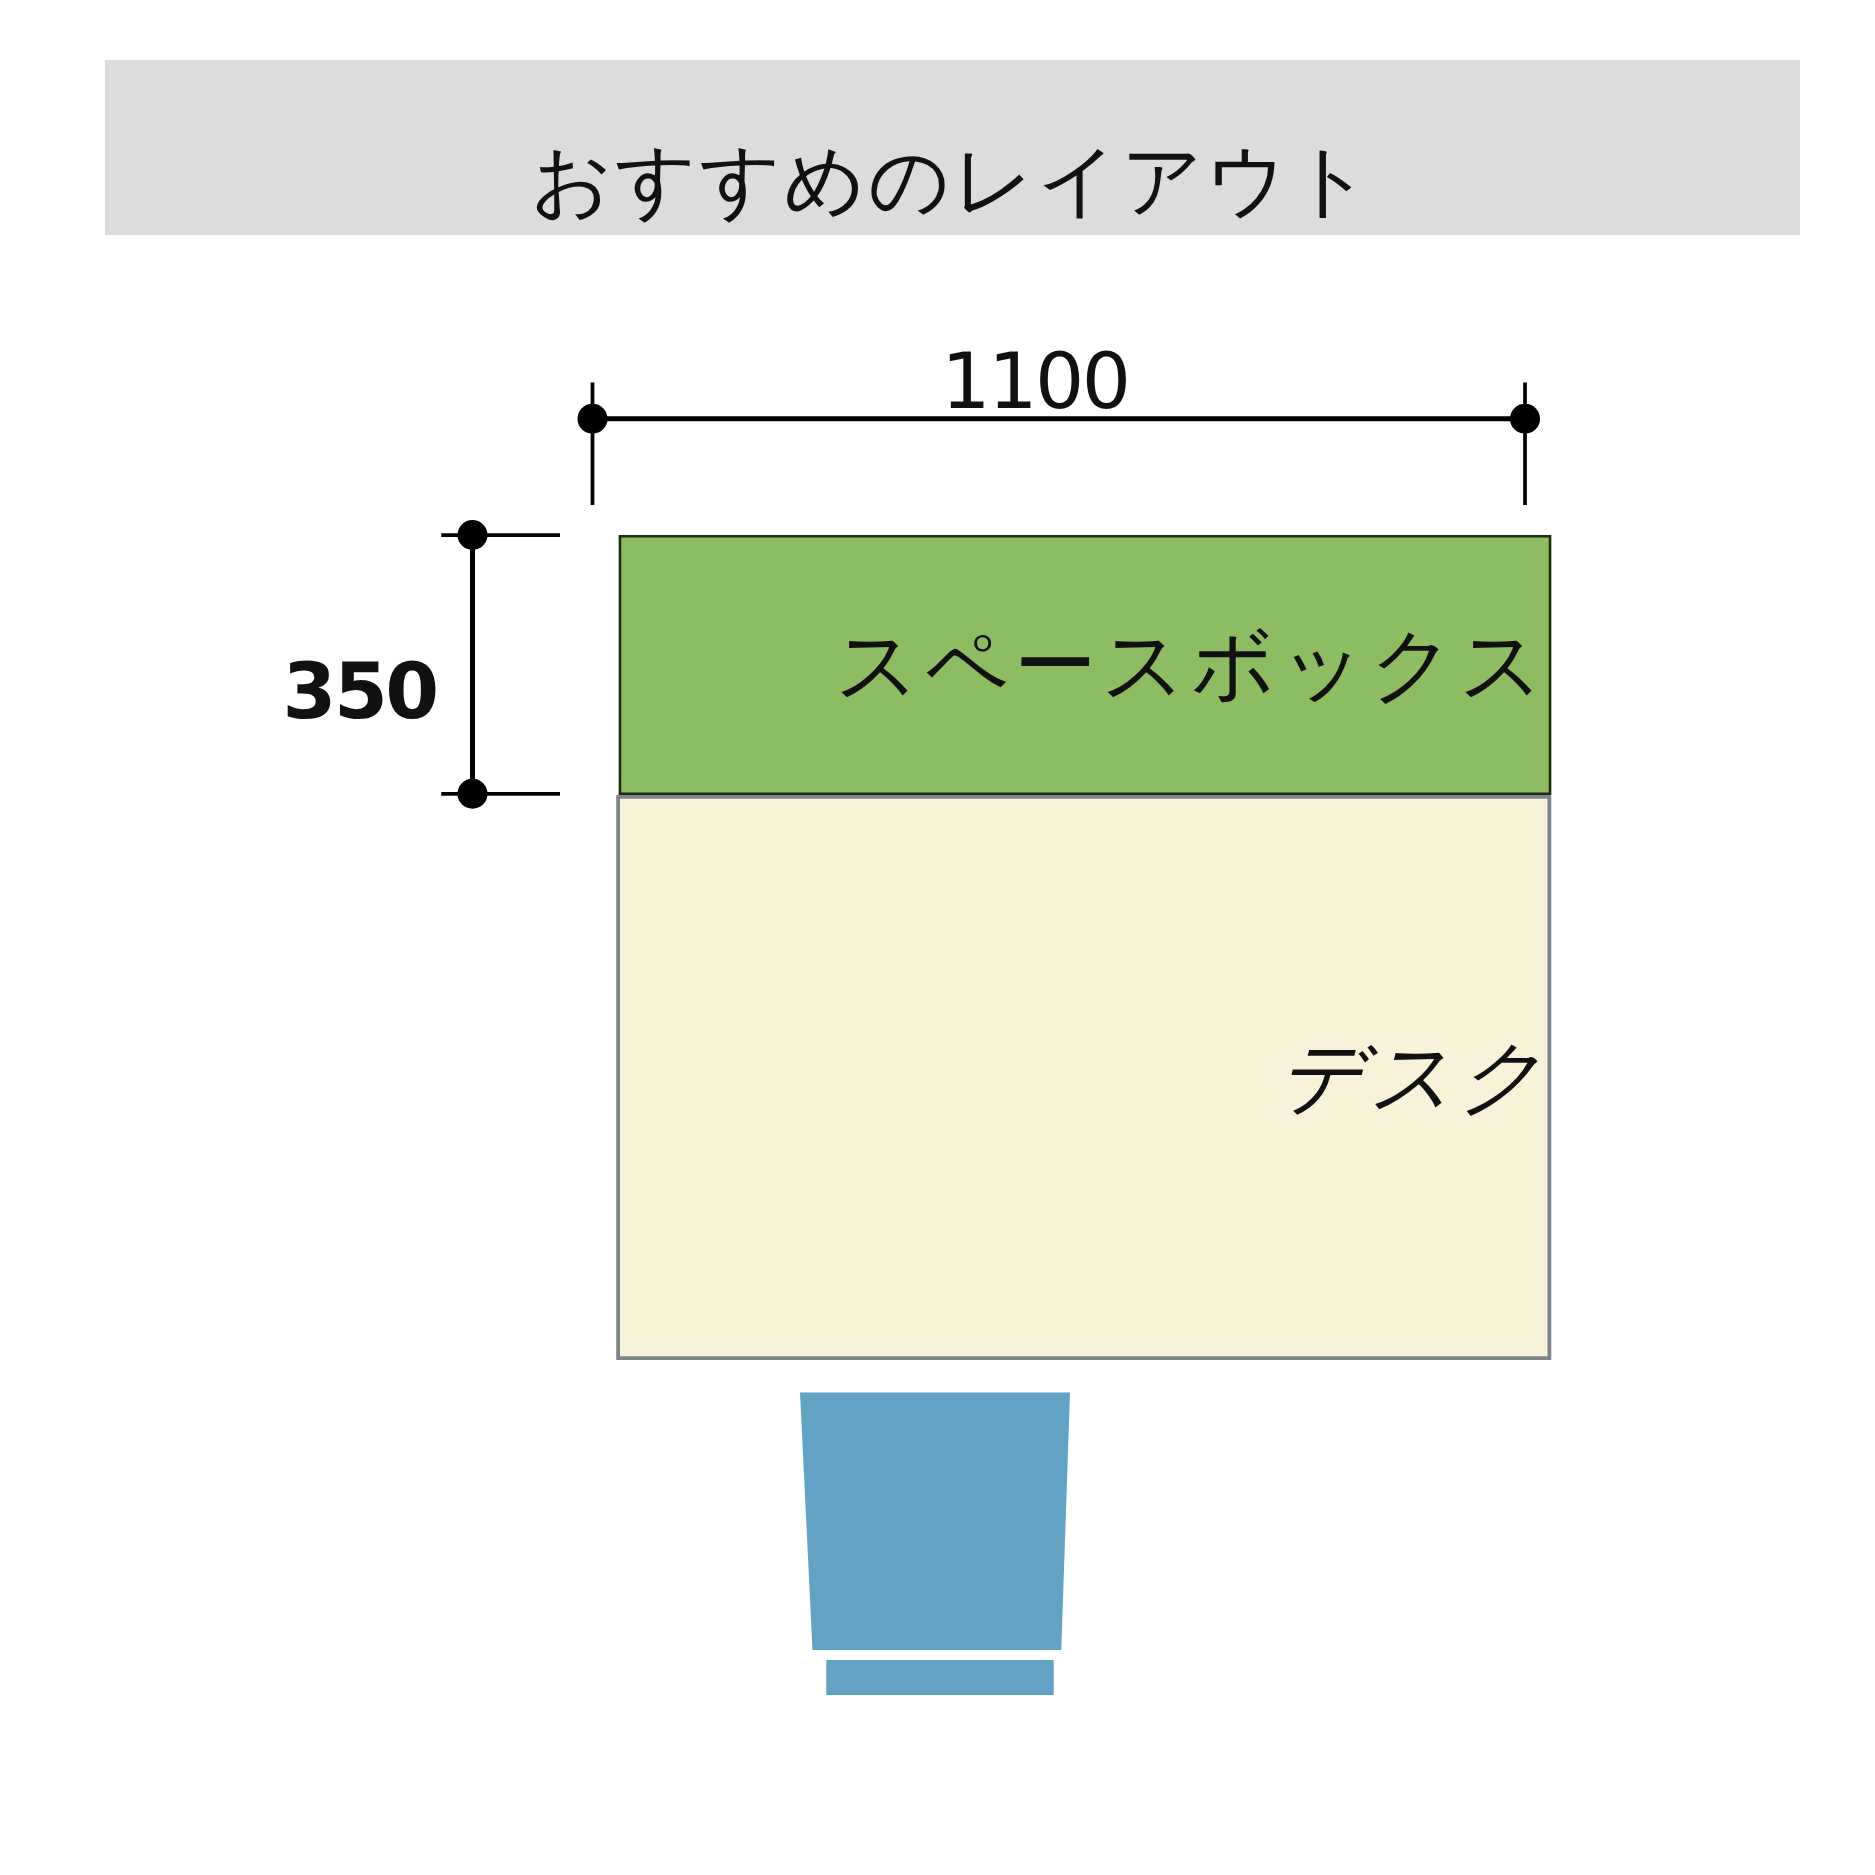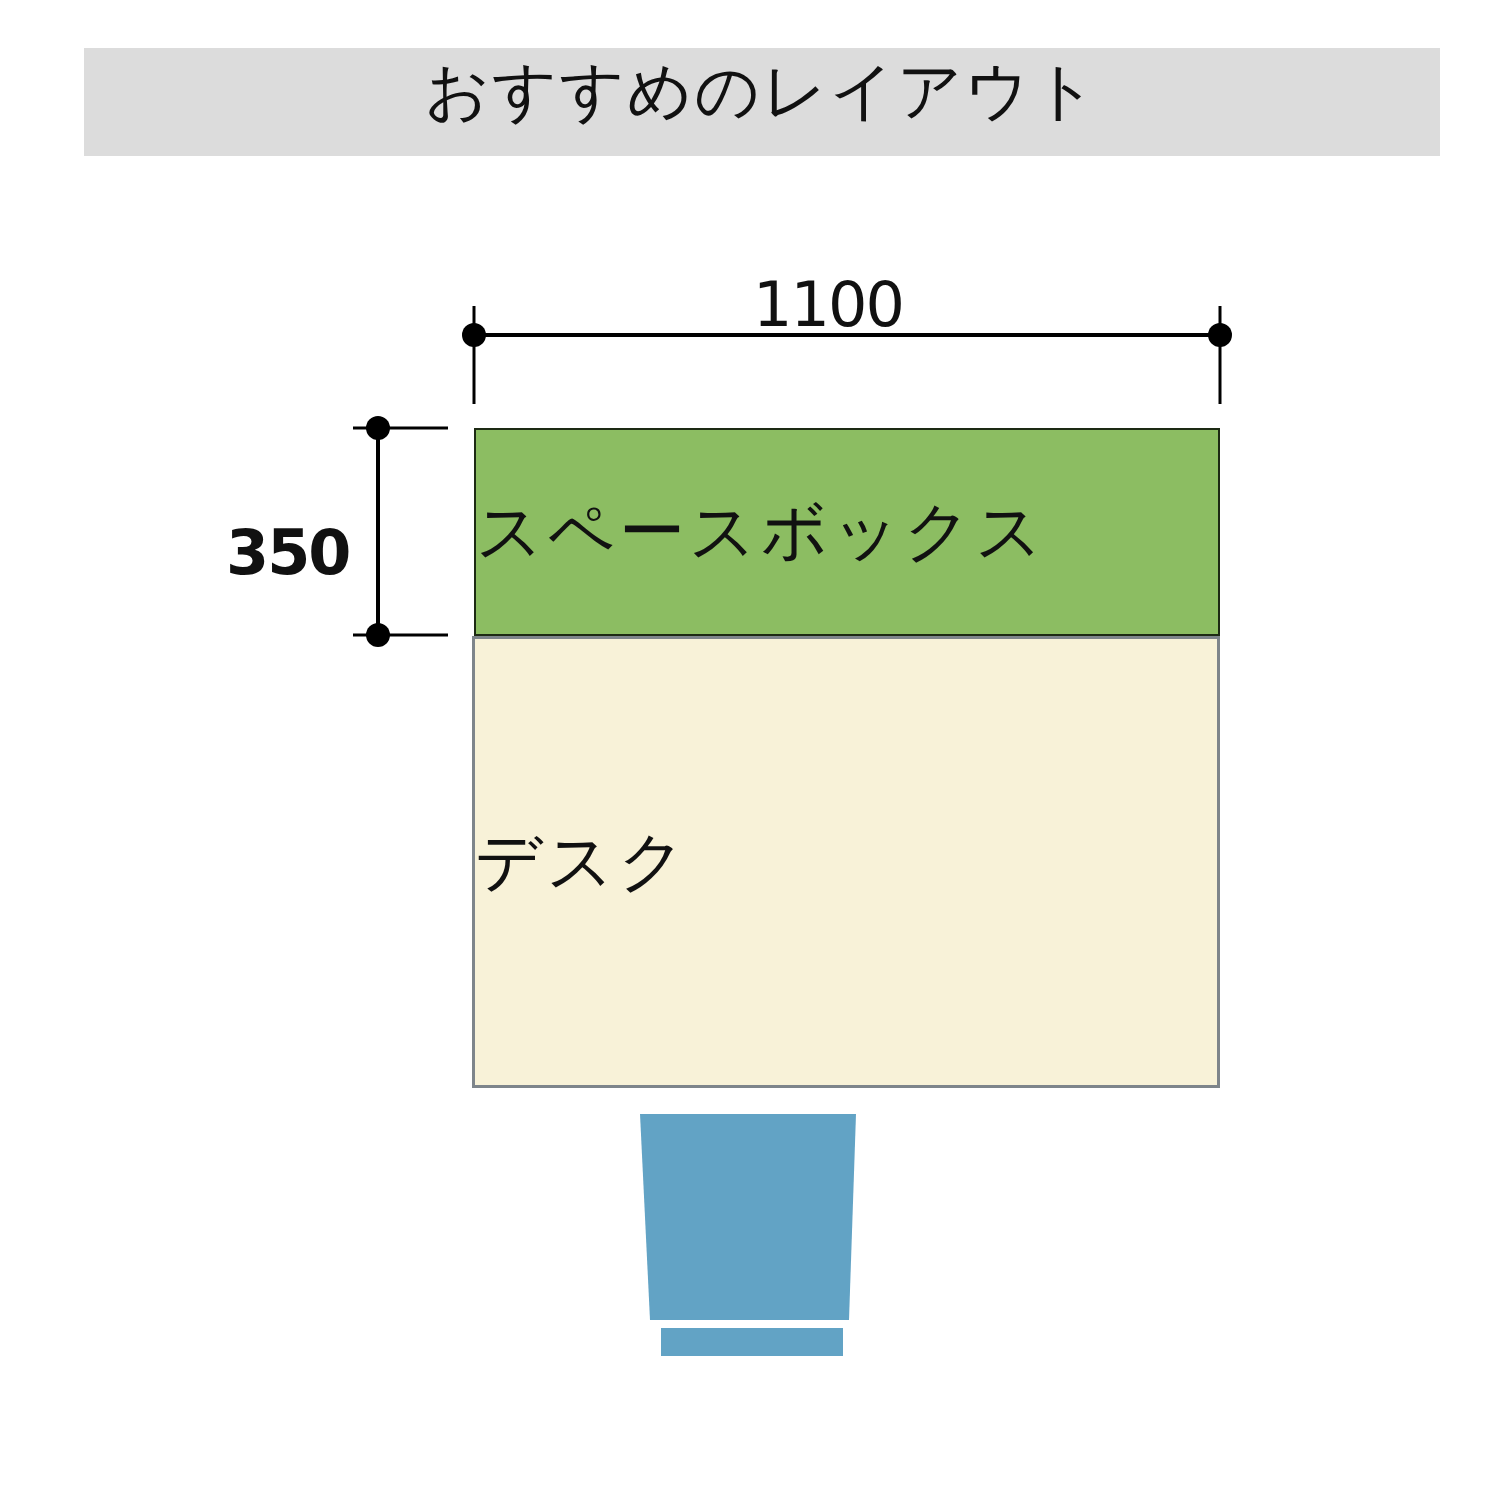--- a/index.html
+++ b/index.html
@@ -1,32 +1,32 @@
 <!DOCTYPE html>
 <html><head>
   <meta charset="utf-8">
   <style>
     html, body { margin: 0; padding: 0; background: #ffffff; }
     body { width: 1500px; height: 1500px; position: relative; overflow: hidden;
            font-family: "DejaVu Sans", "Liberation Sans", sans-serif; color: #111; }
-    .title-bar { position: absolute; left: 84px; top: 48px; width: 1356px; height: 108px;
-                 background: #dcdcdc; display: flex; align-items: flex-start; justify-content: center; }
+    .title-bar { position: absolute; left: 84px; top: 48px; width: 1356px; height: 140px;
+                 background: #dcdcdc; display: flex; align-items: flex-end; justify-content: center; }
     .title-text { font-size: 64px; letter-spacing: 2px; color: #111; }
     .dim-label { position: absolute; font-size: 62px; color: #111; line-height: 1;
                  font-family: "DejaVu Sans", "Liberation Sans", sans-serif; }
     .dim-width-label { left: 748px; top: 274px; width: 160px; text-align: center; letter-spacing: -2px; }
     .dim-height-label { left: 226px; top: 522px; width: 120px; text-align: right; letter-spacing: -2px; font-weight: bold; }
     svg.dims { position: absolute; left: 0; top: 0; }
-    .box { position: absolute; display: flex; align-items: center; justify-content: flex-start; box-sizing: border-box; }
+    .box { position: absolute; display: flex; align-items: center; justify-content: flex-end; box-sizing: border-box; margin-left: 21px; }
     .space-box { left: 474px; top: 428px; width: 746px; height: 208px;
                  background: #8cbd62; border: 2px solid #1d2a14; }
     .space-box-label { font-size: 66px; letter-spacing: 4px; color: #111; }
     .desk { left: 472px; top: 636px; width: 748px; height: 452px;
             background: #f8f2d8; border: 3px solid #7e858b; }
-    .desk-label { font-size: 66px; letter-spacing: 4px; color: #111; }
+    .desk-label { font-size: 66px; letter-spacing: 4px; color: #111; font-style: italic; }
     svg.chair { position: absolute; left: 0; top: 0; }
   </style>
 </head>
 <body>
 
 <div class="title-bar">
   <span class="title-text">おすすめのレイアウト</span>
 </div>
 
 <svg class="dims" width="1500" height="1500">

